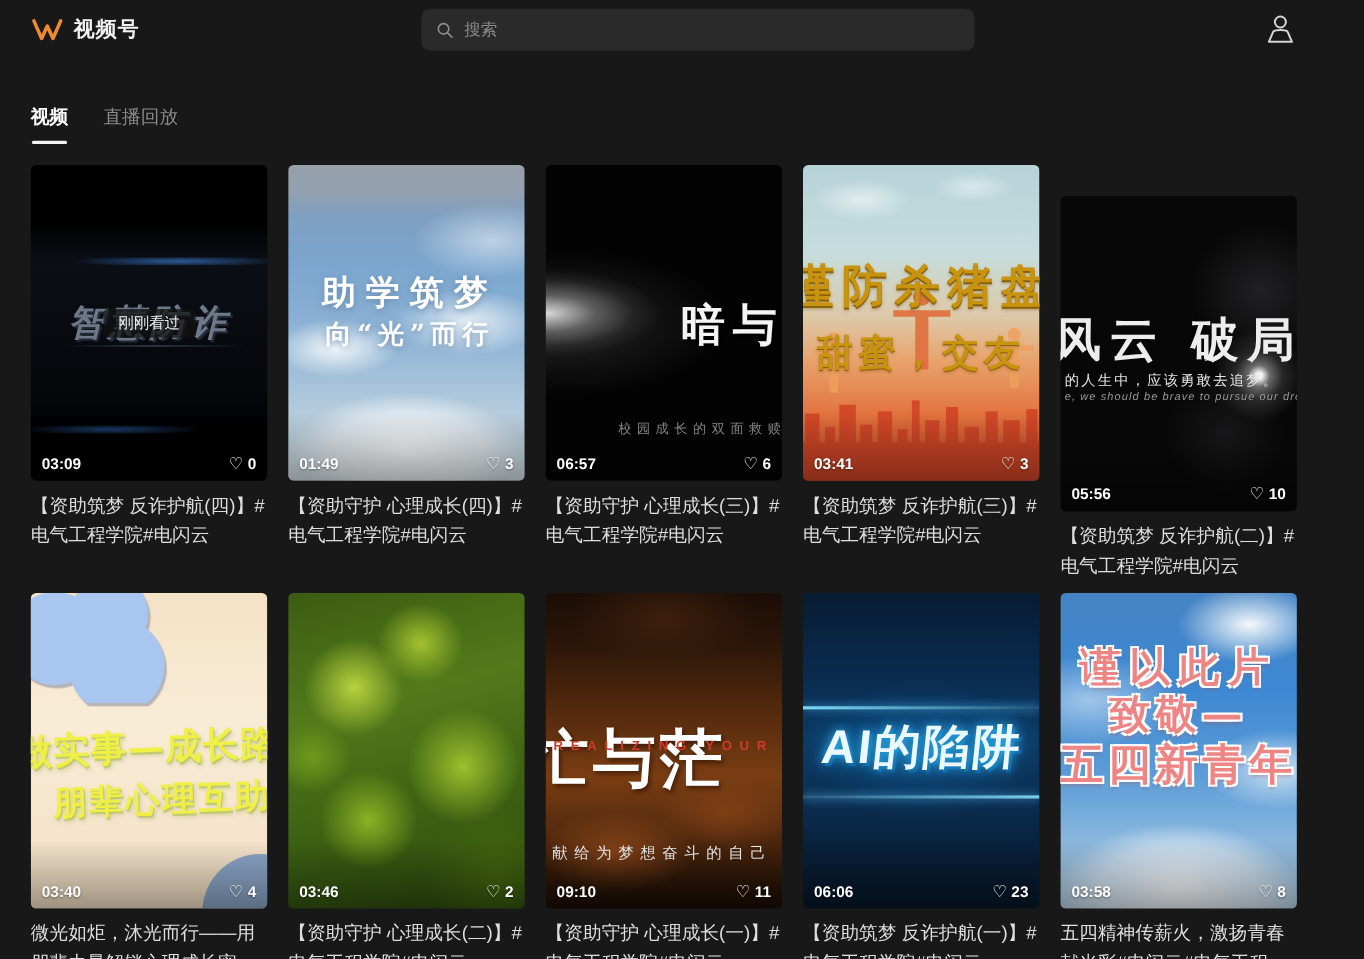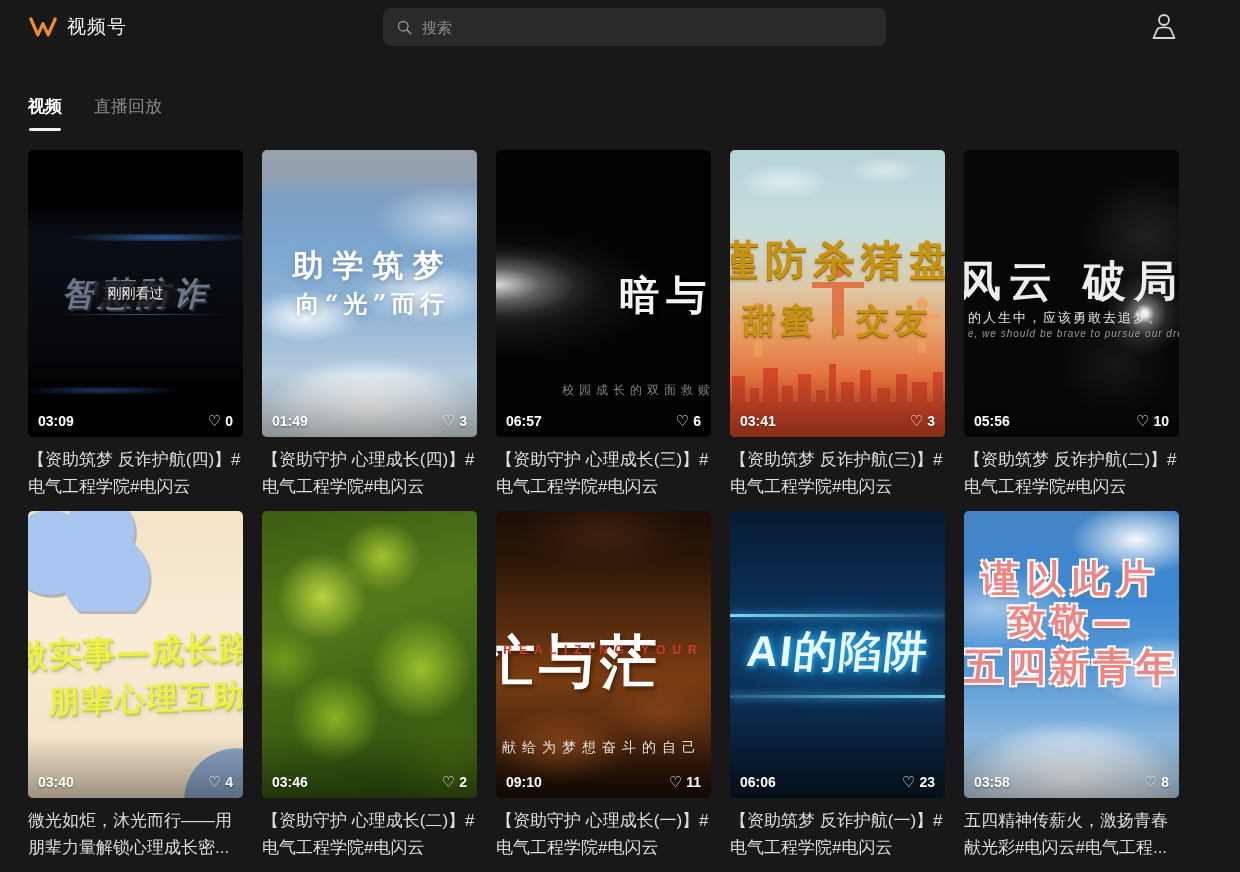--- a/index.html
+++ b/index.html
@@ -8,21 +8,21 @@
     position:relative;
     background:#181818;
     overflow:hidden;
     font-family:"Liberation Sans","DejaVu Sans",sans-serif;
     color:#e2e2e2;
   }
 
   
   .brand { position:absolute; left:28px; top:13px; display:flex; align-items:center; gap:9px; }
   .brand svg { width:30px; height:27px; display:block; }
-  .brand-name { color:#f3f3f3; font-size:19px; font-weight:normal; letter-spacing:1px; }
+  .brand-name { color:#f3f3f3; font-size:19px; font-weight:bold; letter-spacing:1px; }
 
   .search { position:absolute; left:383px; top:8px; width:503px; height:38px;
     background:#2a2a2a; border-radius:8px; display:flex; align-items:center; padding:0 13px; gap:9px; }
   .search svg { width:17px; height:17px; flex:none; }
   .search input { flex:1; background:transparent; border:none; outline:none; color:#ddd; font-size:15px;
     font-family:"Liberation Sans","DejaVu Sans",sans-serif; }
   .search input::placeholder { color:#8a8a8a; }
 
   .profile { position:absolute; right:60px; top:12px; width:32px; height:30px; cursor:pointer; }
   .profile svg { width:100%; height:100%; }
@@ -99,21 +99,21 @@
     text-shadow:0 1px 0 #8a6207, 0 2px 3px rgba(120,70,0,.45); }
   .t4 .g1 { top:29%; font-size:41px; letter-spacing:7px; }
   .t4 .g2 { top:52%; font-size:33px; letter-spacing:5px; }
   .t4 .t4-art { position:absolute; inset:0; width:100%; height:100%; }
 
   
   .t5 { background:
     radial-gradient(circle at 84% 57%, rgba(255,255,255,.95) 0 1.2%, rgba(255,255,255,.4) 4%, rgba(255,255,255,.12) 9%, transparent 17%),
     radial-gradient(42% 30% at 85% 30%, rgba(72,72,78,.4), transparent 72%),
     radial-gradient(36% 26% at 70% 75%, rgba(55,55,60,.32), transparent 72%),
-    #070707; }
+    #070707; margin-top: 28px; }
   .t5 .cal { position:absolute; top:36%; left:-8px; right:-8px; text-align:center; white-space:nowrap;
     font-family:"DejaVu Serif","Liberation Serif",serif; font-weight:bold; font-size:43px;
     letter-spacing:8px; color:#ededed; }
   .t5 .s1 { position:absolute; top:55.5%; left:4px; white-space:nowrap; font-size:13px;
     color:#e6e6e6; letter-spacing:2px; }
   .t5 .s2 { position:absolute; top:62%; left:4px; white-space:nowrap; font-size:10px;
     color:#9a9a9a; font-style:italic; letter-spacing:1px; }
 
   
   .t6 { background:

